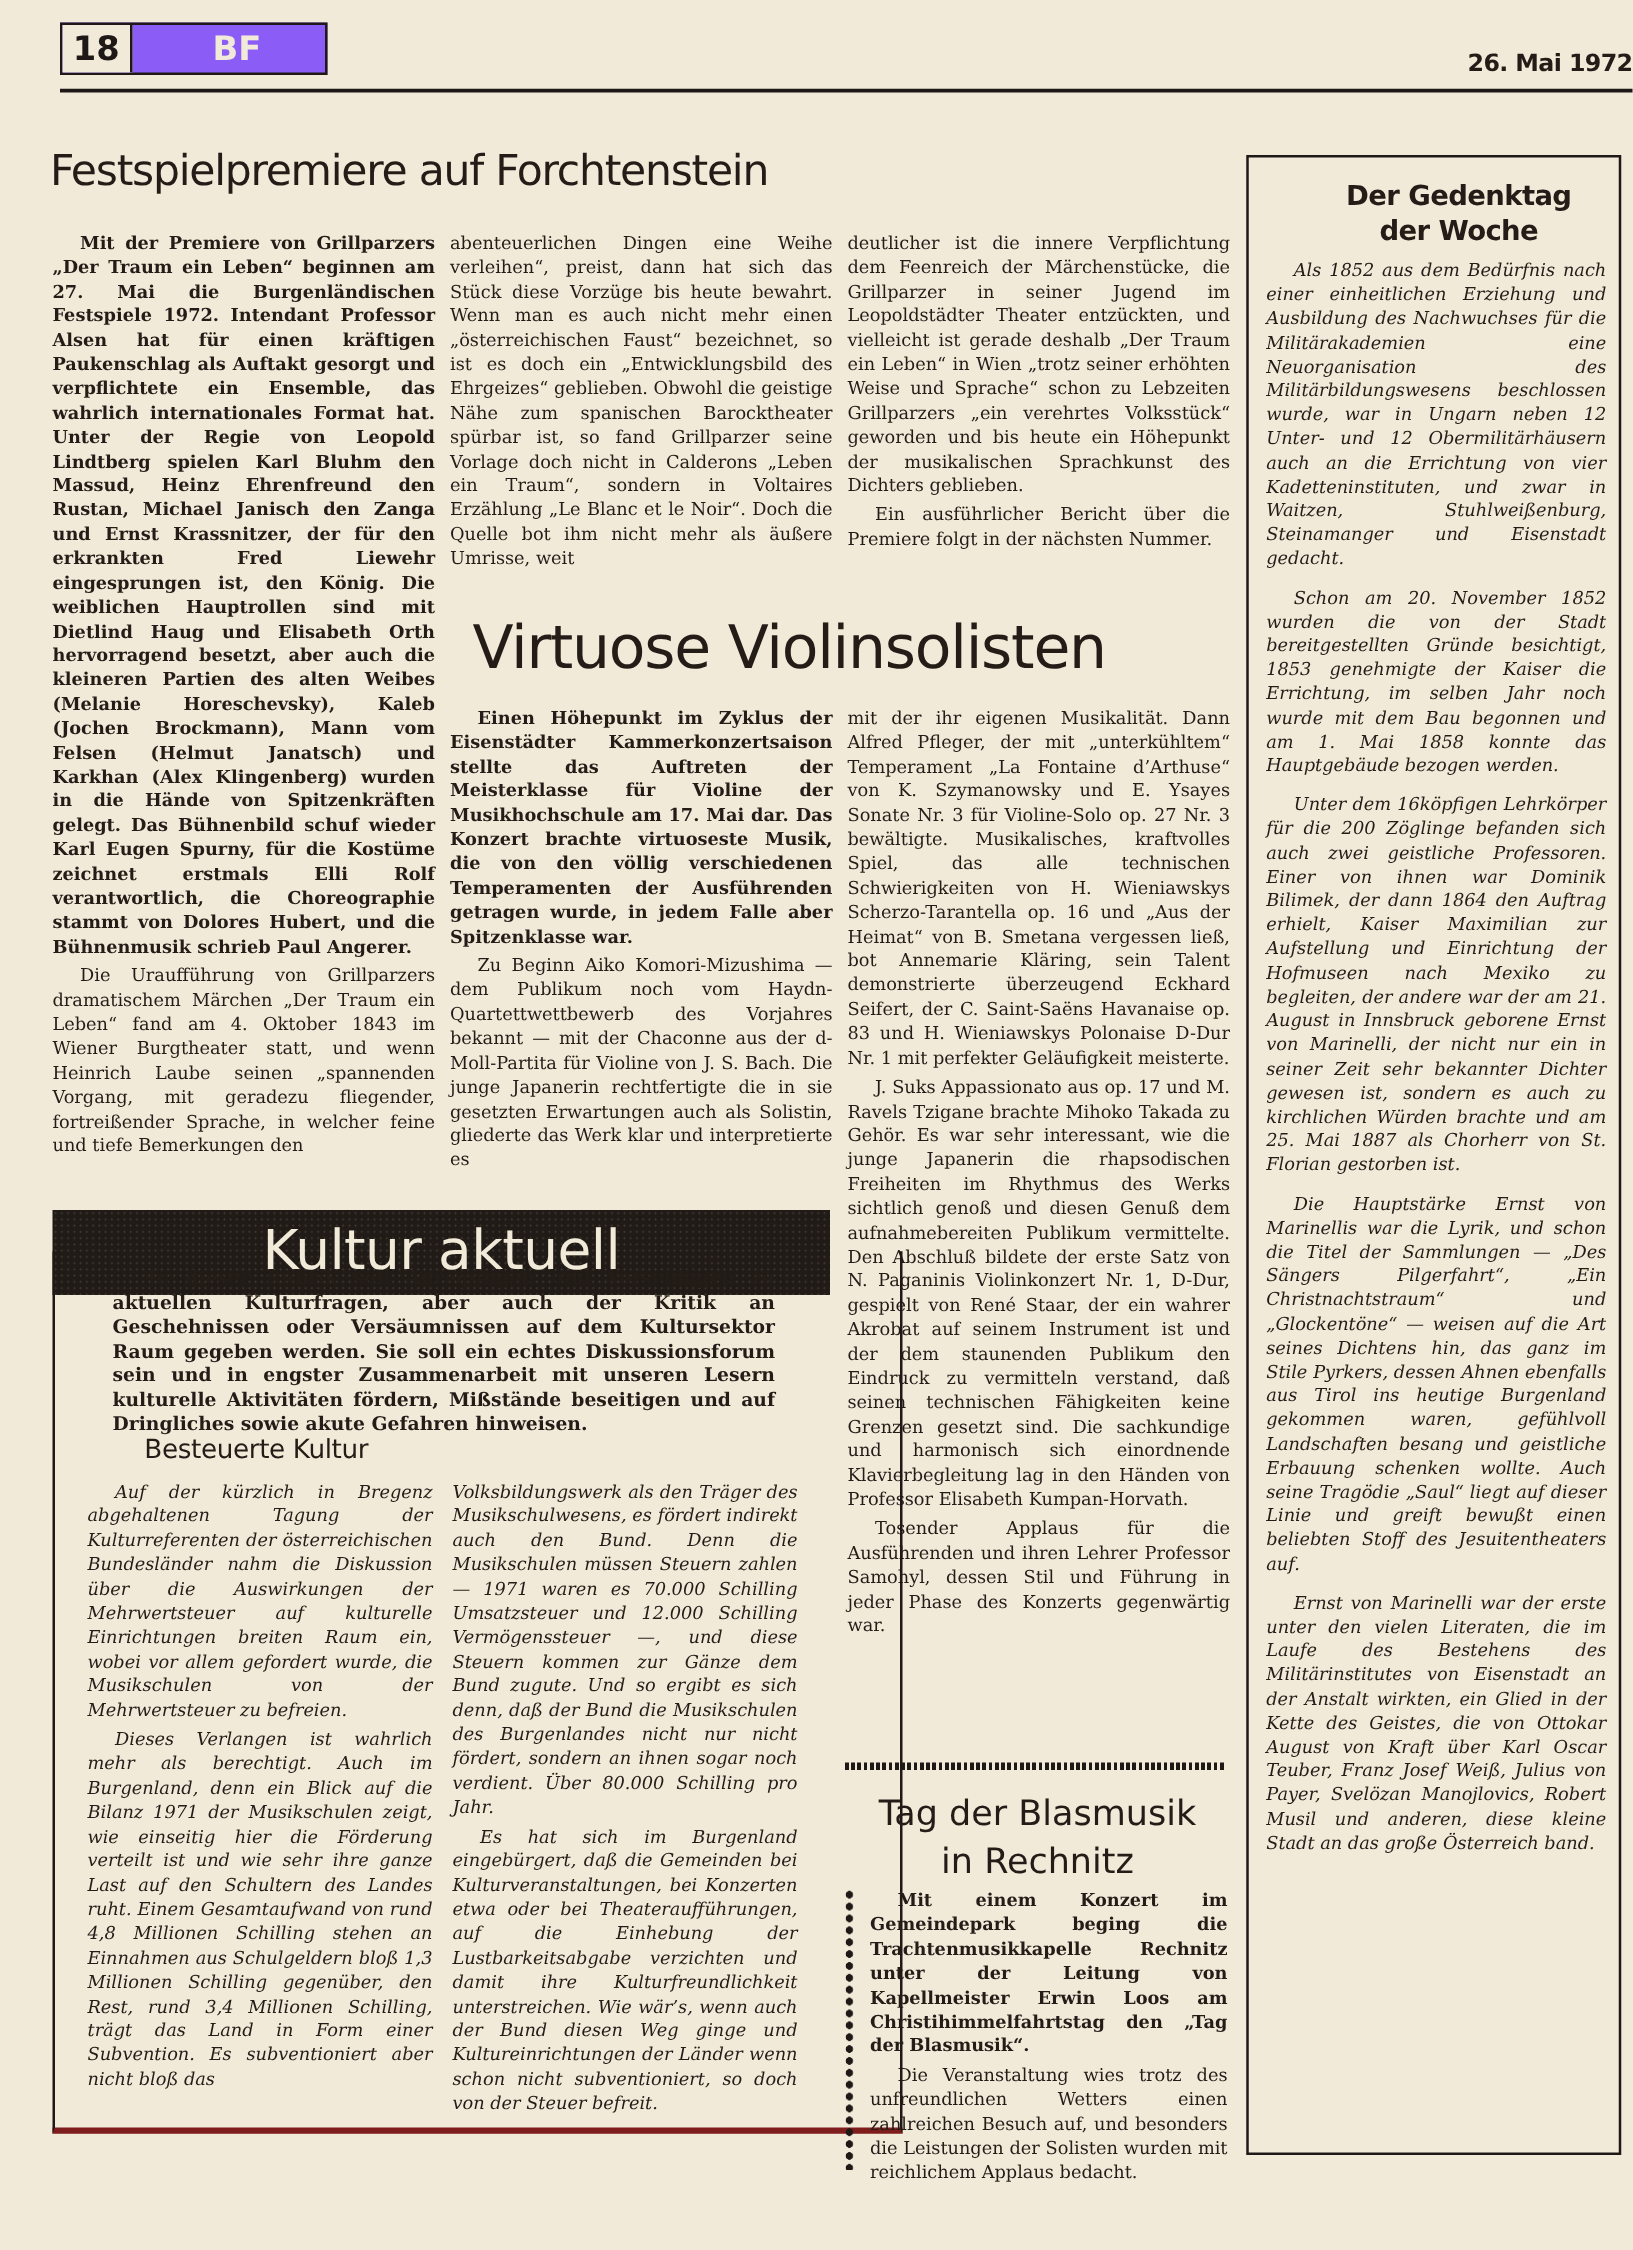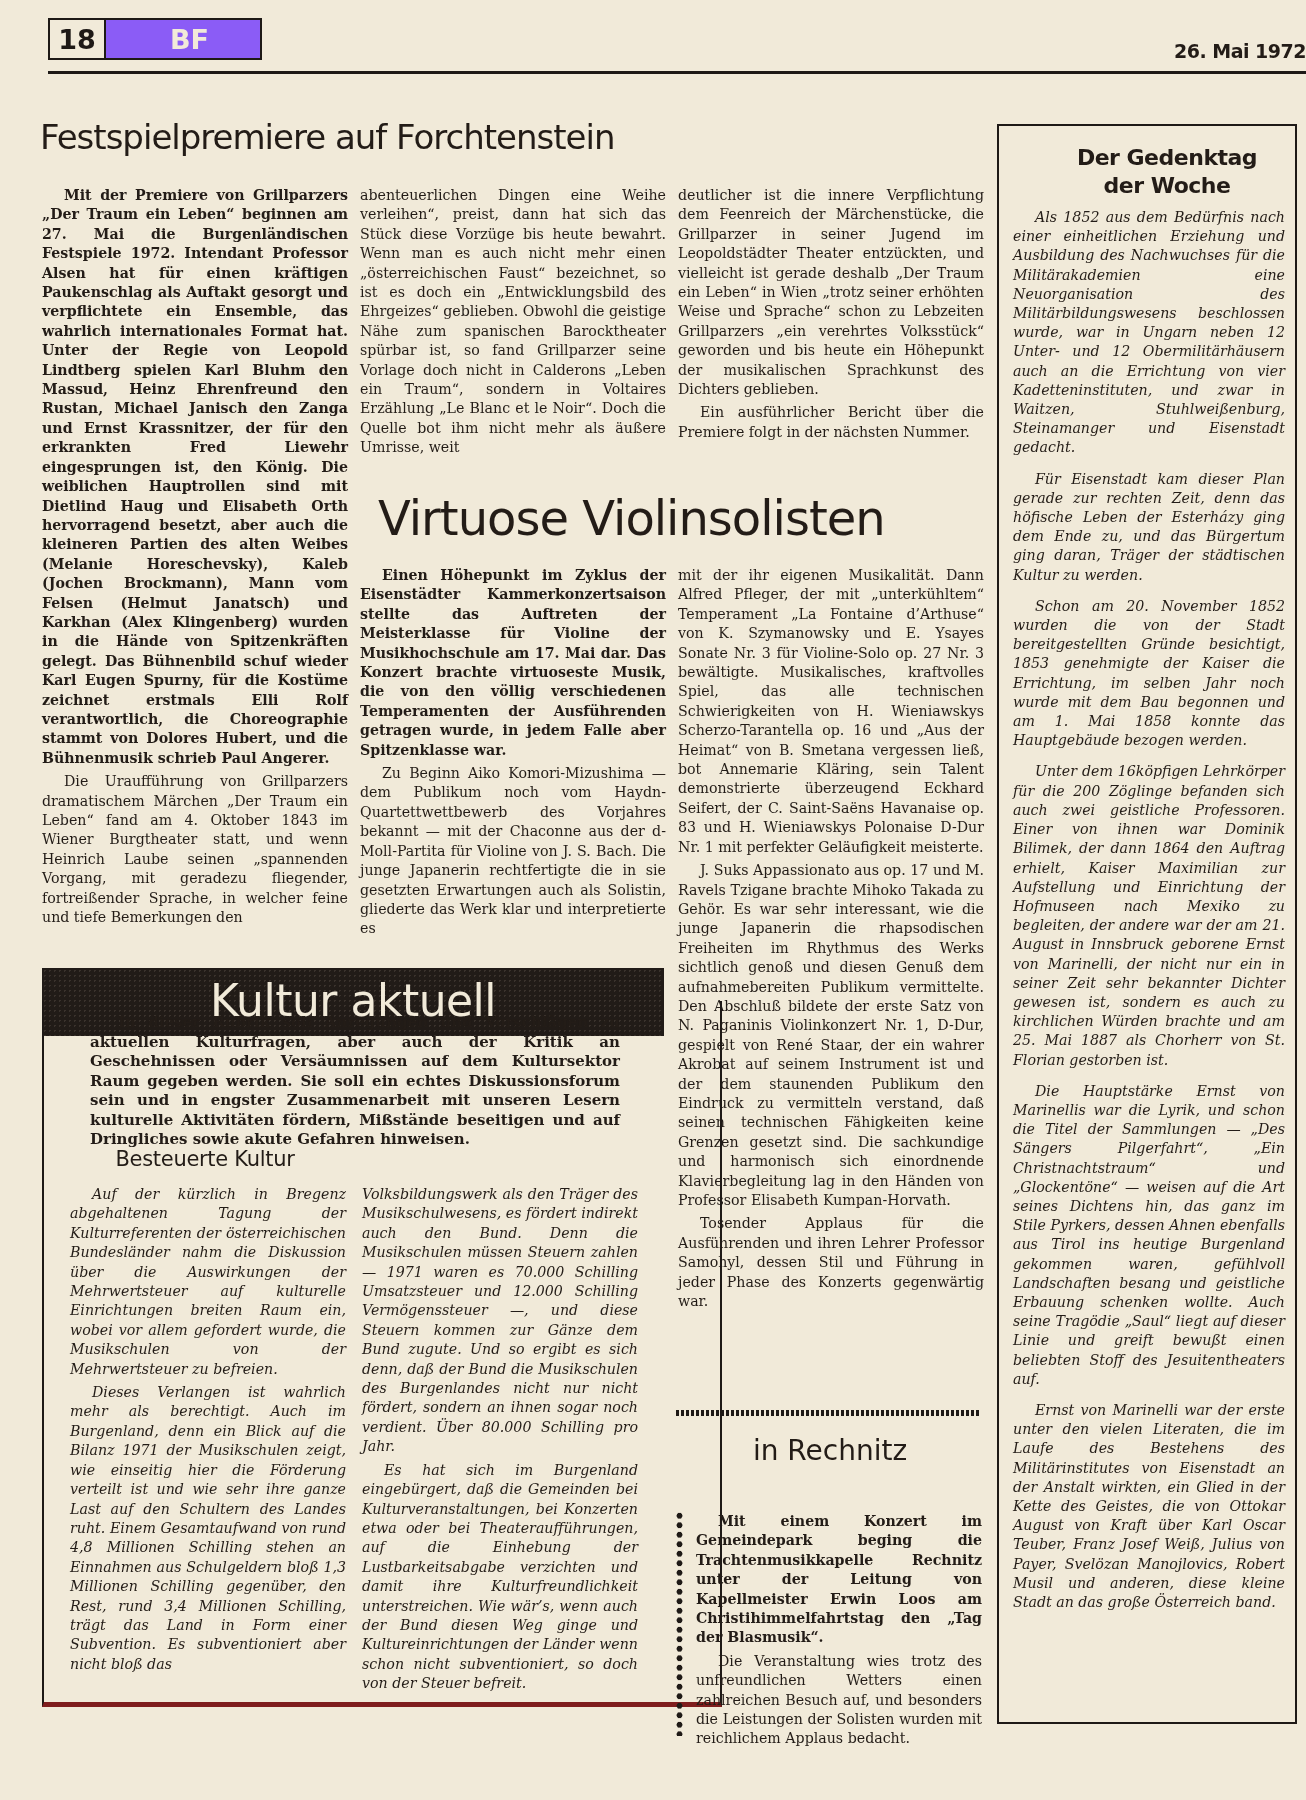--- a/index.html
+++ b/index.html
@@ -141,36 +141,36 @@
     <p>Dieses Verlangen ist wahrlich mehr als berechtigt. Auch im Burgenland, denn ein Blick auf die Bilanz 1971 der Musikschulen zeigt, wie einseitig hier die Förderung verteilt ist und wie sehr ihre ganze Last auf den Schultern des Landes ruht. Einem Gesamtaufwand von rund 4,8 Millionen Schilling stehen an Einnahmen aus Schulgeldern bloß 1,3 Millionen Schilling gegenüber, den Rest, rund 3,4 Millionen Schilling, trägt das Land in Form einer Subvention. Es subventioniert aber nicht bloß das</p>
   </div>
   <div class="col ital" style="left:318px; top:150px; width:276px;margin-top:34px;">
     <p class="noind">Volksbildungswerk als den Träger des Musikschulwesens, es fördert indirekt auch den Bund. Denn die Musikschulen müssen Steuern zahlen — 1971 waren es 70.000 Schilling Umsatzsteuer und 12.000 Schilling Vermögenssteuer —, und diese Steuern kommen zur Gänze dem Bund zugute. Und so ergibt es sich denn, daß der Bund die Musikschulen des Burgenlandes nicht nur nicht fördert, sondern an ihnen sogar noch verdient. Über 80.000 Schilling pro Jahr.</p>
     <p>Es hat sich im Burgenland eingebürgert, daß die Gemeinden bei Kulturveranstaltungen, bei Konzerten etwa oder bei Theateraufführungen, auf die Einhebung der Lustbarkeitsabgabe verzichten und damit ihre Kulturfreundlichkeit unterstreichen. Wie wär’s, wenn auch der Bund diesen Weg ginge und Kultureinrichtungen der Länder wenn schon nicht subventioniert, so doch von der Steuer befreit.</p>
   </div>
 </div>
 
 <div class="abs dots-rule"></div>
 <div class="abs" style="left:680px; top:1432px; width:300px; text-align:center; font-family:'DejaVu Sans', sans-serif; font-size:28px; line-height:38px;">
+  <div>Tag der Blasmusik</div>
   <div>in Rechnitz</div>
 </div>
 <div class="abs side-dots"></div>
 <div class="col" style="left:696px; top:1512px; width:286px;">
   <p class="bold">Mit einem Konzert im Gemeindepark beging die Trachtenmusikkapelle Rechnitz unter der Leitung von Kapellmeister Erwin Loos am Christihimmelfahrtstag den „Tag der Blasmusik“.</p>
   <p>Die Veranstaltung wies trotz des unfreundlichen Wetters einen zahlreichen Besuch auf, und besonders die Leistungen der Solisten wurden mit reichlichem Applaus bedacht.</p>
 </div>
 
 <div class="abs gbox">
   <div class="gtitle" style="margin-top:18px;">
     <div>Der Gedenktag</div>
     <div>der Woche</div>
   </div>
   <div class="col ital" style="left:14px; top:82px; width:272px; line-height:19.2px;">
     <p>Als 1852 aus dem Bedürfnis nach einer einheitlichen Erziehung und Ausbildung des Nachwuchses für die Militärakademien eine Neuorganisation des Militärbildungswesens beschlossen wurde, war in Ungarn neben 12 Unter- und 12 Obermilitärhäusern auch an die Errichtung von vier Kadetteninstituten, und zwar in Waitzen, Stuhlweißenburg, Steinamanger und Eisenstadt gedacht.</p>
-    <p style="margin-top:12px;">Für Eisenstadt kam dieser Plan gerade zur rechten Zeit, denn das höfische Leben der Esterházy ging dem Ende zu, und das Bürgertum ging daran, Träger der städtischen Kultur zu werden.</p>
     <p style="margin-top:12px;">Schon am 20. November 1852 wurden die von der Stadt bereitgestellten Gründe besichtigt, 1853 genehmigte der Kaiser die Errichtung, im selben Jahr noch wurde mit dem Bau begonnen und am 1. Mai 1858 konnte das Hauptgebäude bezogen werden.</p>
     <p style="margin-top:12px;">Unter dem 16köpfigen Lehrkörper für die 200 Zöglinge befanden sich auch zwei geistliche Professoren. Einer von ihnen war Dominik Bilimek, der dann 1864 den Auftrag erhielt, Kaiser Maximilian zur Aufstellung und Einrichtung der Hofmuseen nach Mexiko zu begleiten, der andere war der am 21. August in Innsbruck geborene Ernst von Marinelli, der nicht nur ein in seiner Zeit sehr bekannter Dichter gewesen ist, sondern es auch zu kirchlichen Würden brachte und am 25. Mai 1887 als Chorherr von St. Florian gestorben ist.</p>
     <p style="margin-top:12px;">Die Hauptstärke Ernst von Marinellis war die Lyrik, und schon die Titel der Sammlungen — „Des Sängers Pilgerfahrt“, „Ein Christnachtstraum“ und „Glockentöne“ — weisen auf die Art seines Dichtens hin, das ganz im Stile Pyrkers, dessen Ahnen ebenfalls aus Tirol ins heutige Burgenland gekommen waren, gefühlvoll Landschaften besang und geistliche Erbauung schenken wollte. Auch seine Tragödie „Saul“ liegt auf dieser Linie und greift bewußt einen beliebten Stoff des Jesuitentheaters auf.</p>
     <p style="margin-top:12px;">Ernst von Marinelli war der erste unter den vielen Literaten, die im Laufe des Bestehens des Militärinstitutes von Eisenstadt an der Anstalt wirkten, ein Glied in der Kette des Geistes, die von Ottokar August von Kraft über Karl Oscar Teuber, Franz Josef Weiß, Julius von Payer, Svelözan Manojlovics, Robert Musil und anderen, diese kleine Stadt an das große Österreich band.</p>
   </div>
 </div>
 
 <div class="abs colrule" style="left:990px; top:120px; height:1610px; width:1px; background:transparent;"></div>
 
 </body></html>

